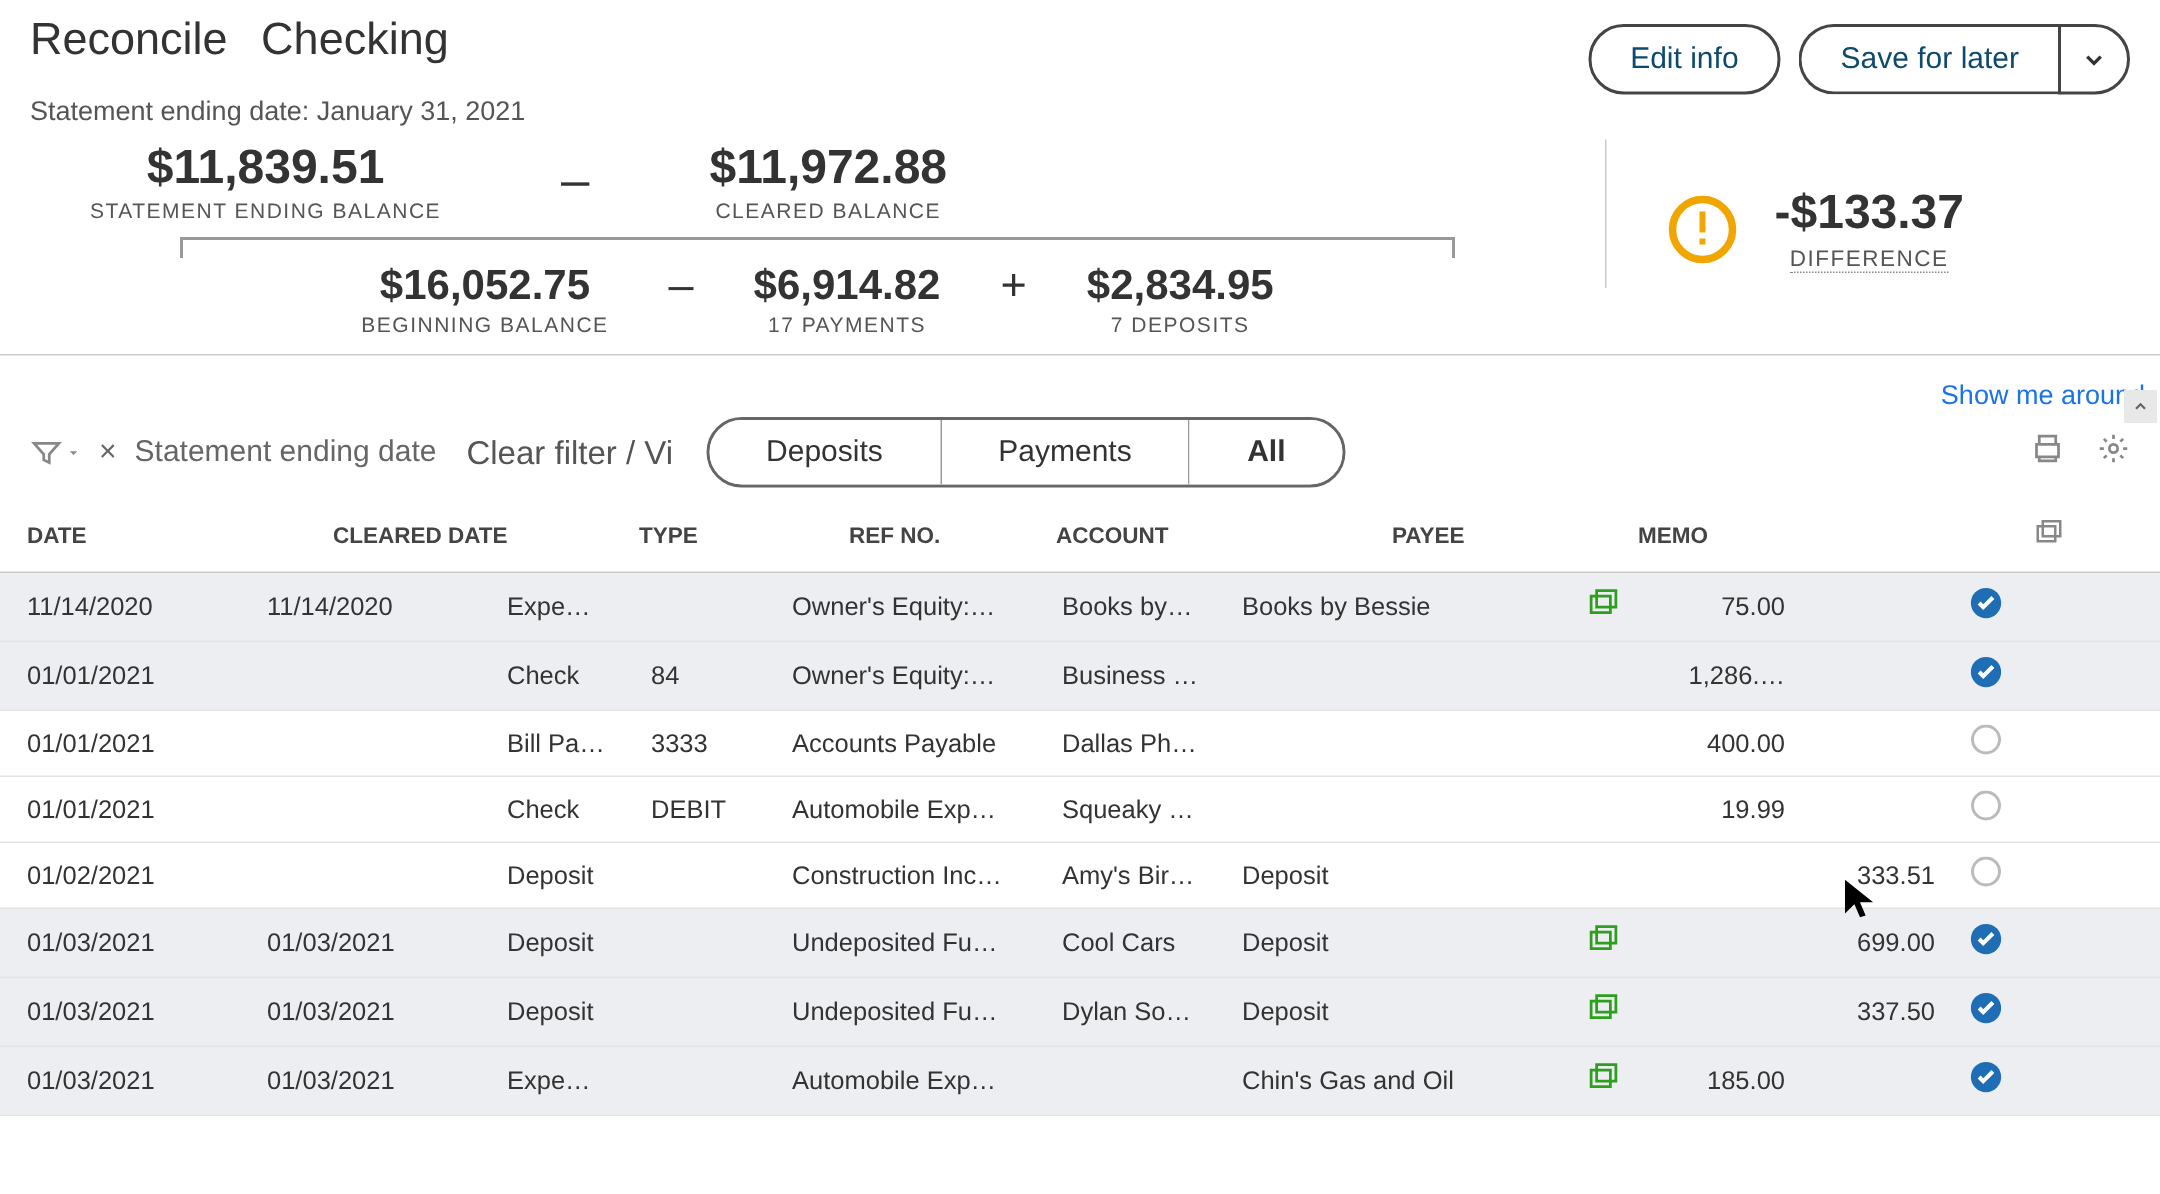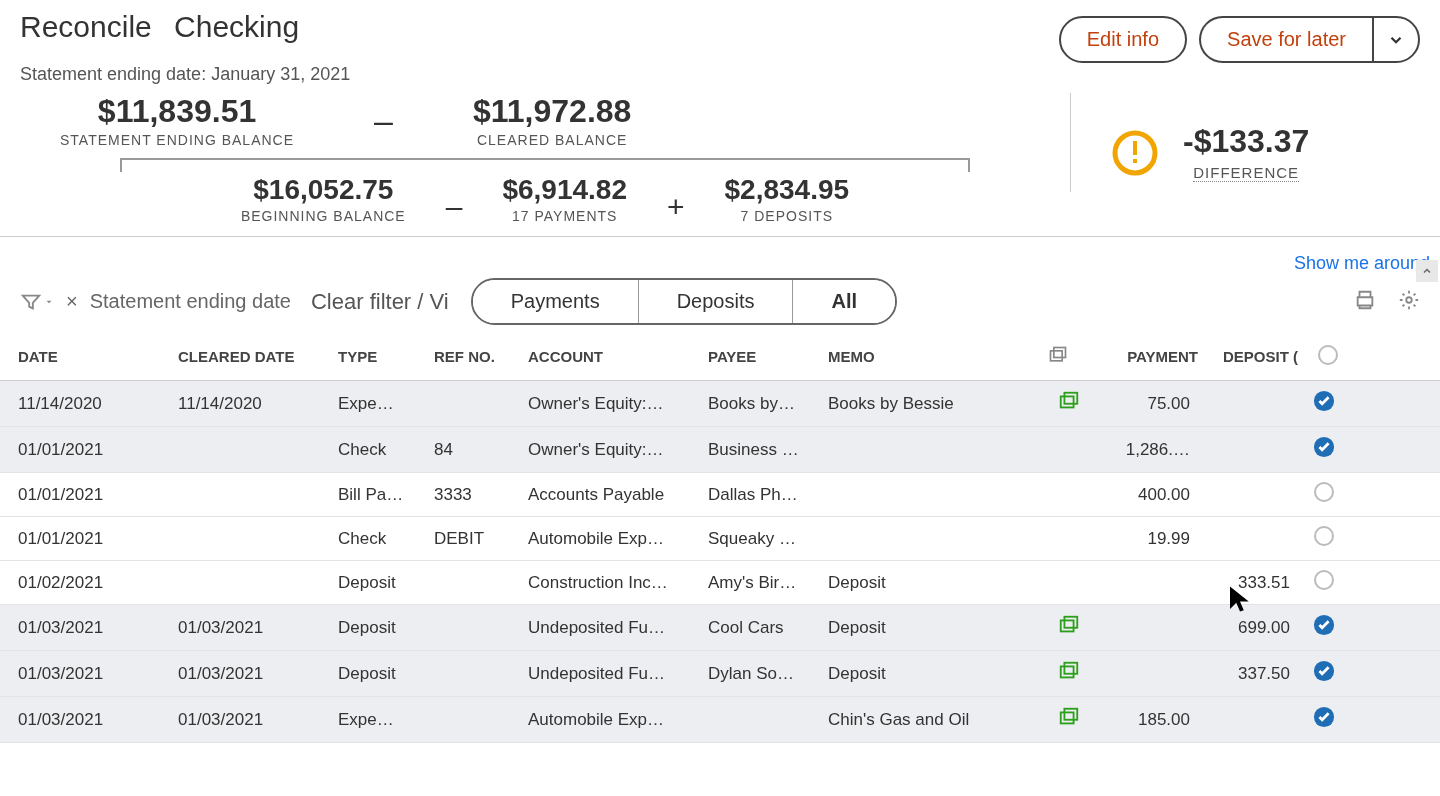--- a/index.html
+++ b/index.html
@@ -5,38 +5,38 @@
 * { box-sizing: border-box; margin: 0; padding: 0; }
 body { font-family: -apple-system, BlinkMacSystemFont, "Segoe UI", Helvetica, Arial, sans-serif; color: #333; background: #fff; overflow-x: hidden; }
 
 .header { padding: 10px 20px 8px 20px; display: flex; justify-content: space-between; align-items: flex-start; }
 .title-block { }
 .page-title { font-size: 30px; font-weight: 400; color: #333; }
 .page-title .account { margin-left: 14px; }
 .subtitle { font-size: 18px; color: #555; margin-top: 20px; }
 
 .actions { display: flex; gap: 12px; align-items: center; margin-top: 6px; }
-.btn-pill { border: 2px solid #444; background: #fff; border-radius: 26px; padding: 10px 26px; font-size: 20px; color: #c2410c; cursor: pointer; }
+.btn-pill { border: 2px solid #444; background: #fff; border-radius: 26px; padding: 10px 26px; font-size: 20px; color: #0c4a6e; cursor: pointer; }
 .btn-combo { display: flex; }
 .btn-combo .btn-pill { border-radius: 26px 0 0 26px; border-right: none; }
 .btn-combo .caret-btn { border: 2px solid #444; background: #fff; border-radius: 0 26px 26px 0; width: 48px; display: flex; align-items: center; justify-content: center; cursor: pointer; }
 
 .summary { display: flex; align-items: flex-start; padding: 0 20px 12px 20px; }
 .summary-left { flex: 1; position: relative; padding: 0 40px; }
 .sum-top { display: flex; align-items: center; justify-content: flex-start; gap: 80px; }
 .sum-block { text-align: center; }
 .sum-val { font-size: 32px; font-weight: 600; color: #333; }
 .sum-label { font-size: 14px; letter-spacing: 1px; color: #555; margin-top: 2px; }
 .sum-minus { font-size: 34px; color: #333; }
 
 .bracket { border-top: 2px solid #999; margin: 10px 60px 0 60px; position: relative; height: 12px; }
 .bracket::before, .bracket::after { content: ""; position: absolute; top: -2px; width: 2px; height: 14px; background: #999; }
 .bracket::before { left: 0; } .bracket::after { right: 0; }
 
-.sum-bottom { display: flex; align-items: flex-end; justify-content: center; gap: 40px; margin-top: 4px; }
+.sum-bottom { display: flex; align-items: flex-start; justify-content: center; gap: 40px; margin-top: 4px; }
 .sum-bottom .sum-val { font-size: 28px; }
 .sum-bottom .sum-label { font-size: 14px; }
 .sum-op { font-size: 30px; color: #333; }
 
 .summary-right { width: 350px; border-left: 1px solid #ccc; padding: 30px 10px 10px 40px; display: flex; align-items: center; gap: 24px; }
 .warn-icon { width: 48px; height: 48px; }
 .diff-block { text-align: center; }
 .diff-val { font-size: 32px; font-weight: 600; color: #333; }
 .diff-label { font-size: 15px; letter-spacing: 1px; color: #555; border-bottom: 1px dotted #888; display: inline-block; margin-top: 4px; }
 
@@ -53,21 +53,21 @@
 .seg { display: flex; border: 2px solid #666; border-radius: 26px; overflow: hidden; margin-left: 10px; }
 .seg-btn { padding: 10px 38px; font-size: 20px; color: #333; background: #fff; border: none; cursor: pointer; border-right: 1px solid #999; }
 .seg-btn:last-child { border-right: none; }
 .seg-btn.active { font-weight: 700; }
 
 .tool-right { margin-left: auto; display: flex; gap: 22px; align-items: center; }
 .icon-btn { cursor: pointer; color: #777; }
 
 .table { width: 100%; }
 .thead, .trow { display: grid; grid-template-columns: 160px 160px 96px 94px 180px 120px 220px 50px 100px 100px 60px; align-items: center; }
-.thead { padding: 12px 18px; font-size: 15px; font-weight: 700; color: #444; border-bottom: 1px solid #ccc; }
+.thead { padding: 12px 18px; font-size: 15px; font-weight: 700; color: #444; border-bottom: 1px solid #ccc; gap: 44px; }
 .thead .th.right { text-align: right; }
 .trow { padding: 9px 18px; font-size: 17px; color: #333; border-bottom: 1px solid #e3e3e3; min-height: 44px; }
 .trow.sel { background: #eceef1; }
 .td { white-space: nowrap; overflow: hidden; text-overflow: ellipsis; padding-right: 8px; }
 .td.right { text-align: right; }
 .td.icon-cell { text-align: center; }
 
 .match-icon { display:inline-block; }
 .check-circle { width:22px; height:22px; display:inline-block; }
 .empty-circle { width:20px; height:20px; border:2px solid #bbb; border-radius:50%; display:inline-block; }
@@ -159,22 +159,22 @@
         <path d="M3 5h18l-7 8v6l-4-2v-4z" fill="none" stroke="#888" stroke-width="2"></path>
       </svg>
     <svg width="10" height="10" viewBox="0 0 24 24">
         <path d="M6 9l6 6 6-6" fill="#888"></path>
       </svg>
   </div>
   <span class="clear-x">×</span>
   <span class="filter-text">Statement ending date</span>
   <span class="clear-link">Clear filter / Vi</span>
   <div class="seg">
+    <button class="seg-btn">Deposits</button>
     <button class="seg-btn">Payments</button>
-    <button class="seg-btn">Deposits</button>
     <button class="seg-btn active">All</button>
   </div>
   <div class="tool-right">
     <span class="icon-btn">
       <svg width="22" height="22" viewBox="0 0 24 24">
           <path d="M6 9V3h12v6M6 18h12v3H6zM4 9h16v9H4z" fill="none" stroke="#888" stroke-width="2"></path>
         </svg>
     </span>
     <span class="icon-btn">
       <svg width="22" height="22" viewBox="0 0 24 24">

